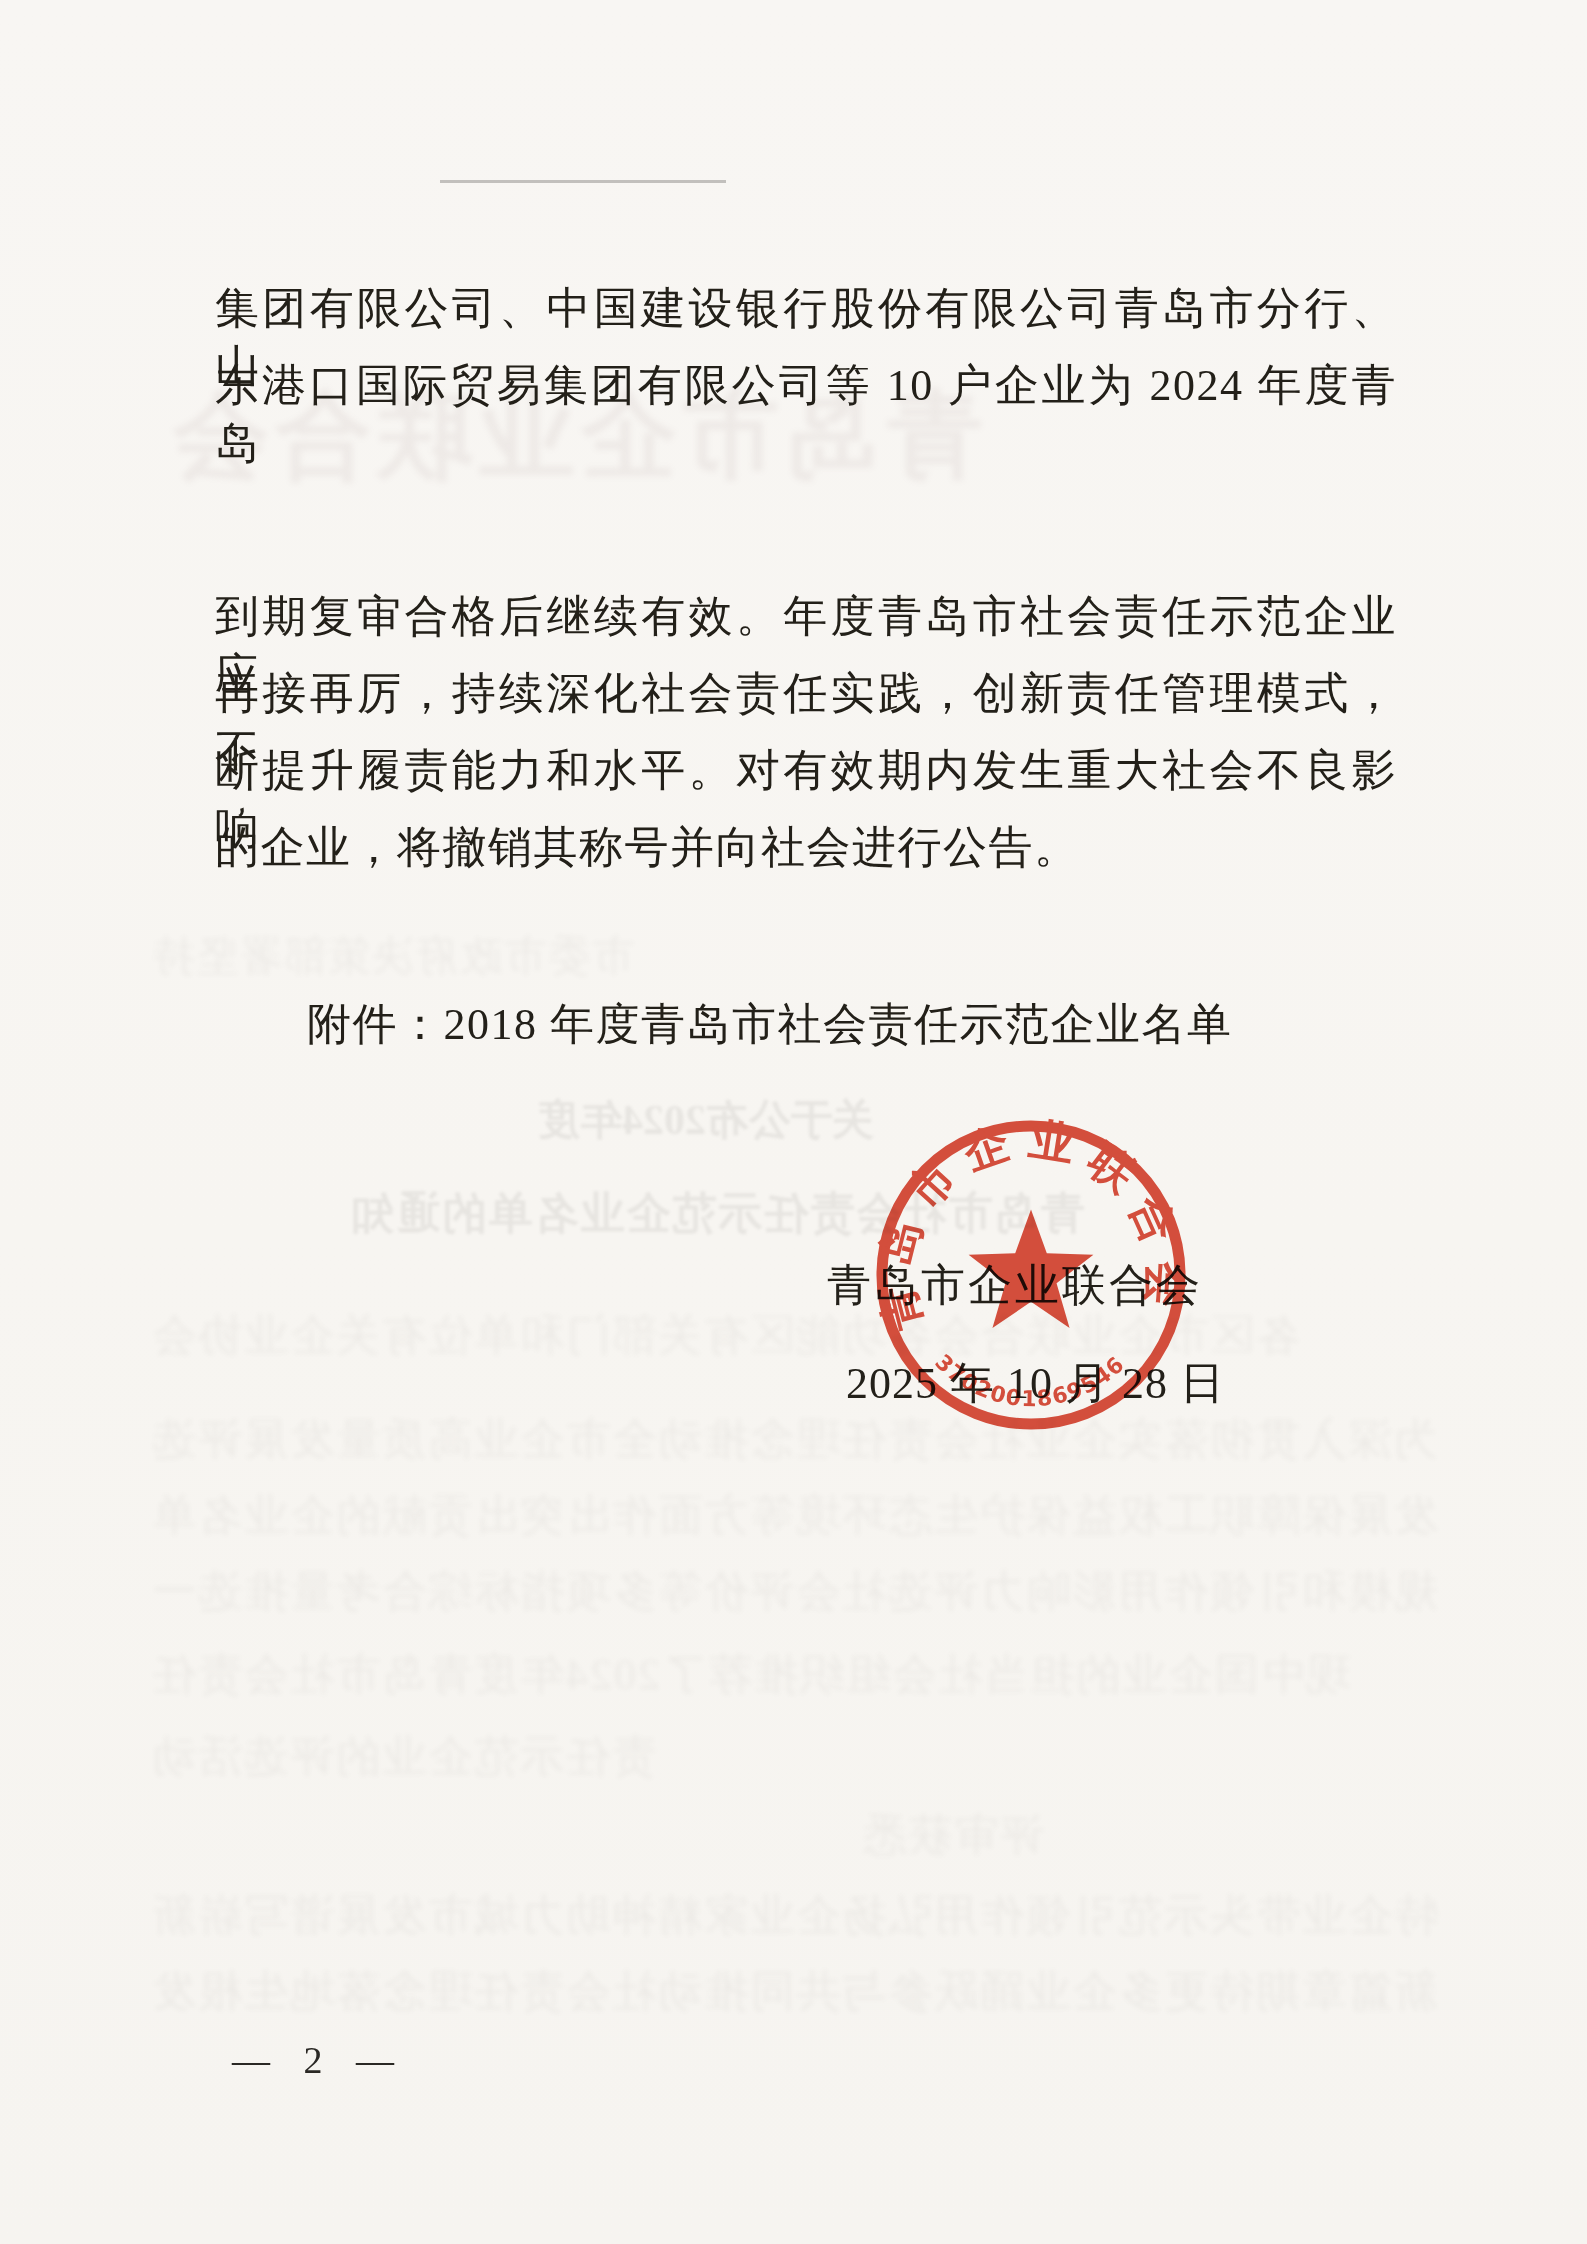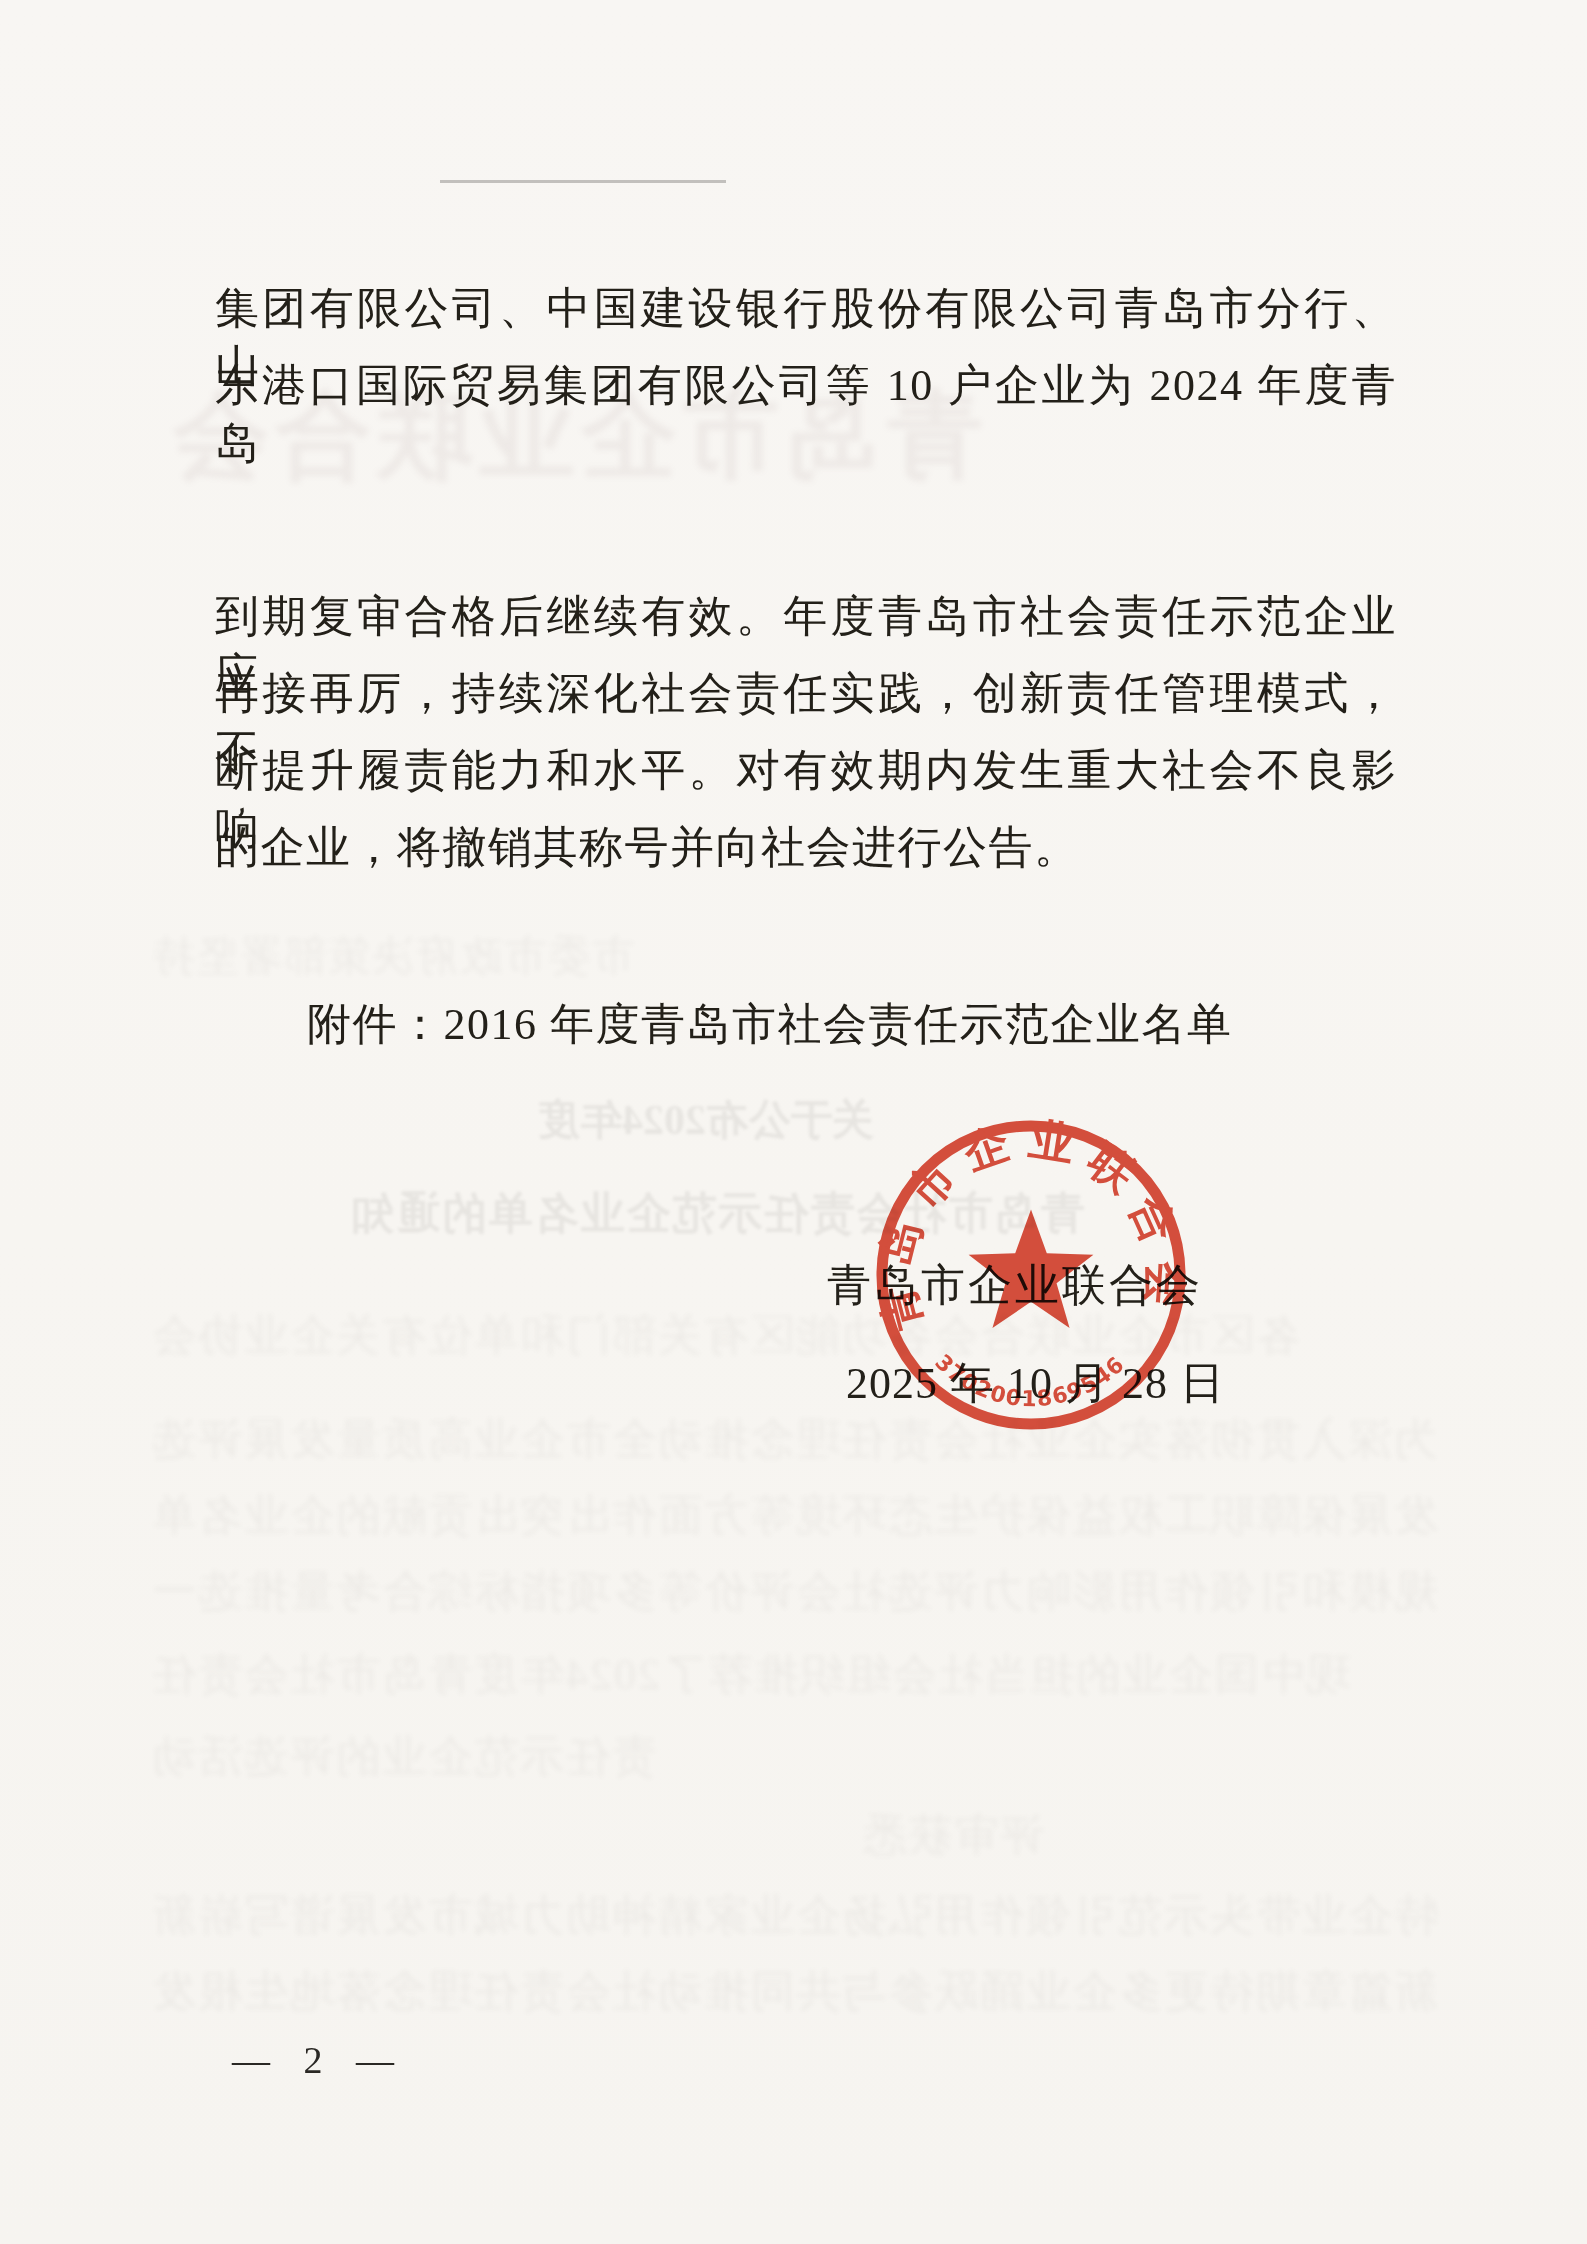--- a/index.html
+++ b/index.html
@@ -94,21 +94,21 @@
   <div class="bleed bleed-row" style="left:150px;top:1886px;">特企业带头示范引领作用弘扬企业家精神助力城市发展谱写崭新</div>
   <div class="bleed bleed-row" style="left:150px;top:1962px;">新篇章期待更多企业踊跃参与共同推动社会责任理念落地生根发</div>
 
   <div class="line justify" style="top:280px;">集团有限公司、中国建设银行股份有限公司青岛市分行、山</div>
   <div class="line justify" style="top:357px;">东港口国际贸易集团有限公司等 10 户企业为 2024 年度青岛</div>
   <div class="line justify" style="top:588px;">到期复审合格后继续有效。年度青岛市社会责任示范企业应</div>
   <div class="line justify" style="top:742px;">断提升履责能力和水平。对有效期内发生重大社会不良影响</div>
   <div class="line justify" style="top:665px;">再接再厉，持续深化社会责任实践，创新责任管理模式，不</div>
   <div class="line" style="top:819px;">的企业，将撤销其称号并向社会进行公告。</div>
 
-  <div class="attachment">附件：2016 年度青岛市社会责任示范企业名单</div>
+  <div class="attachment">附件：2018 年度青岛市社会责任示范企业名单</div>
 
   <div class="signature">青岛市企业联合会</div>
   <div class="sign-date">2025 年 10 月 28 日</div>
 
   <svg class="seal" viewBox="0 0 320 320" xmlns="http://www.w3.org/2000/svg">
     <defs>
       <path id="sealArcTop" d="M 51.3 210.7 A 120 120 0 1 1 268.7 210.7" fill="none"></path>
       <path id="sealArcBottom" d="M 56 241.3 A 132 132 0 0 0 264 241.3" fill="none"></path>
     </defs>
     <circle cx="160" cy="160" r="150" fill="none" stroke="#d84330" stroke-width="11"></circle>

